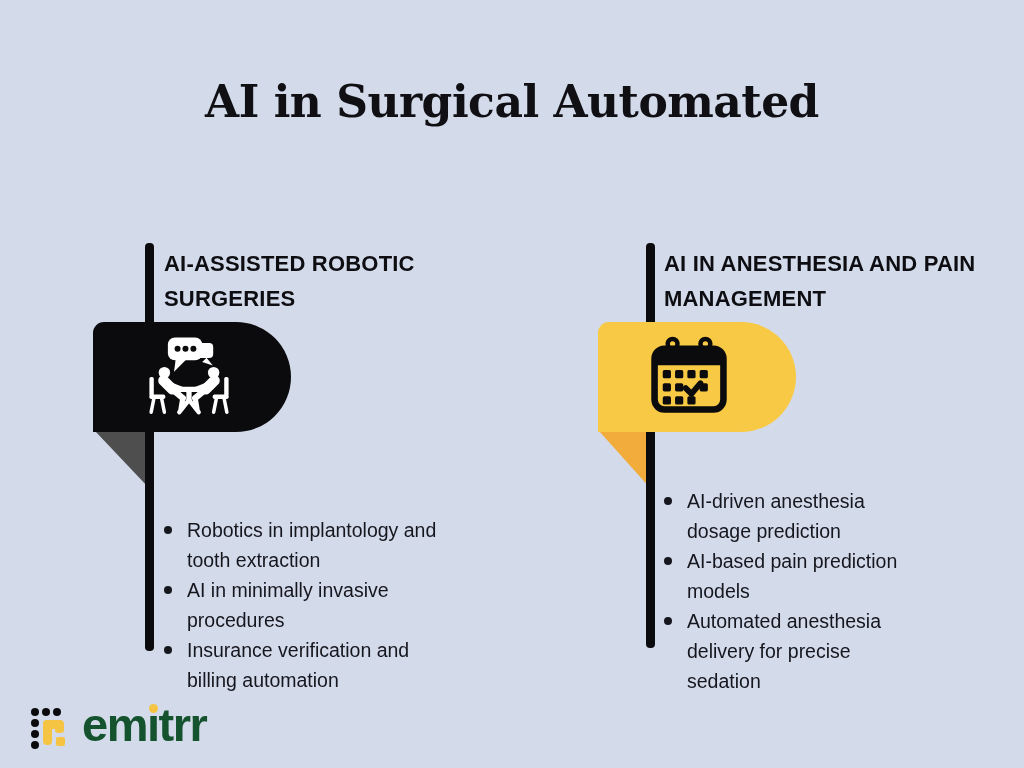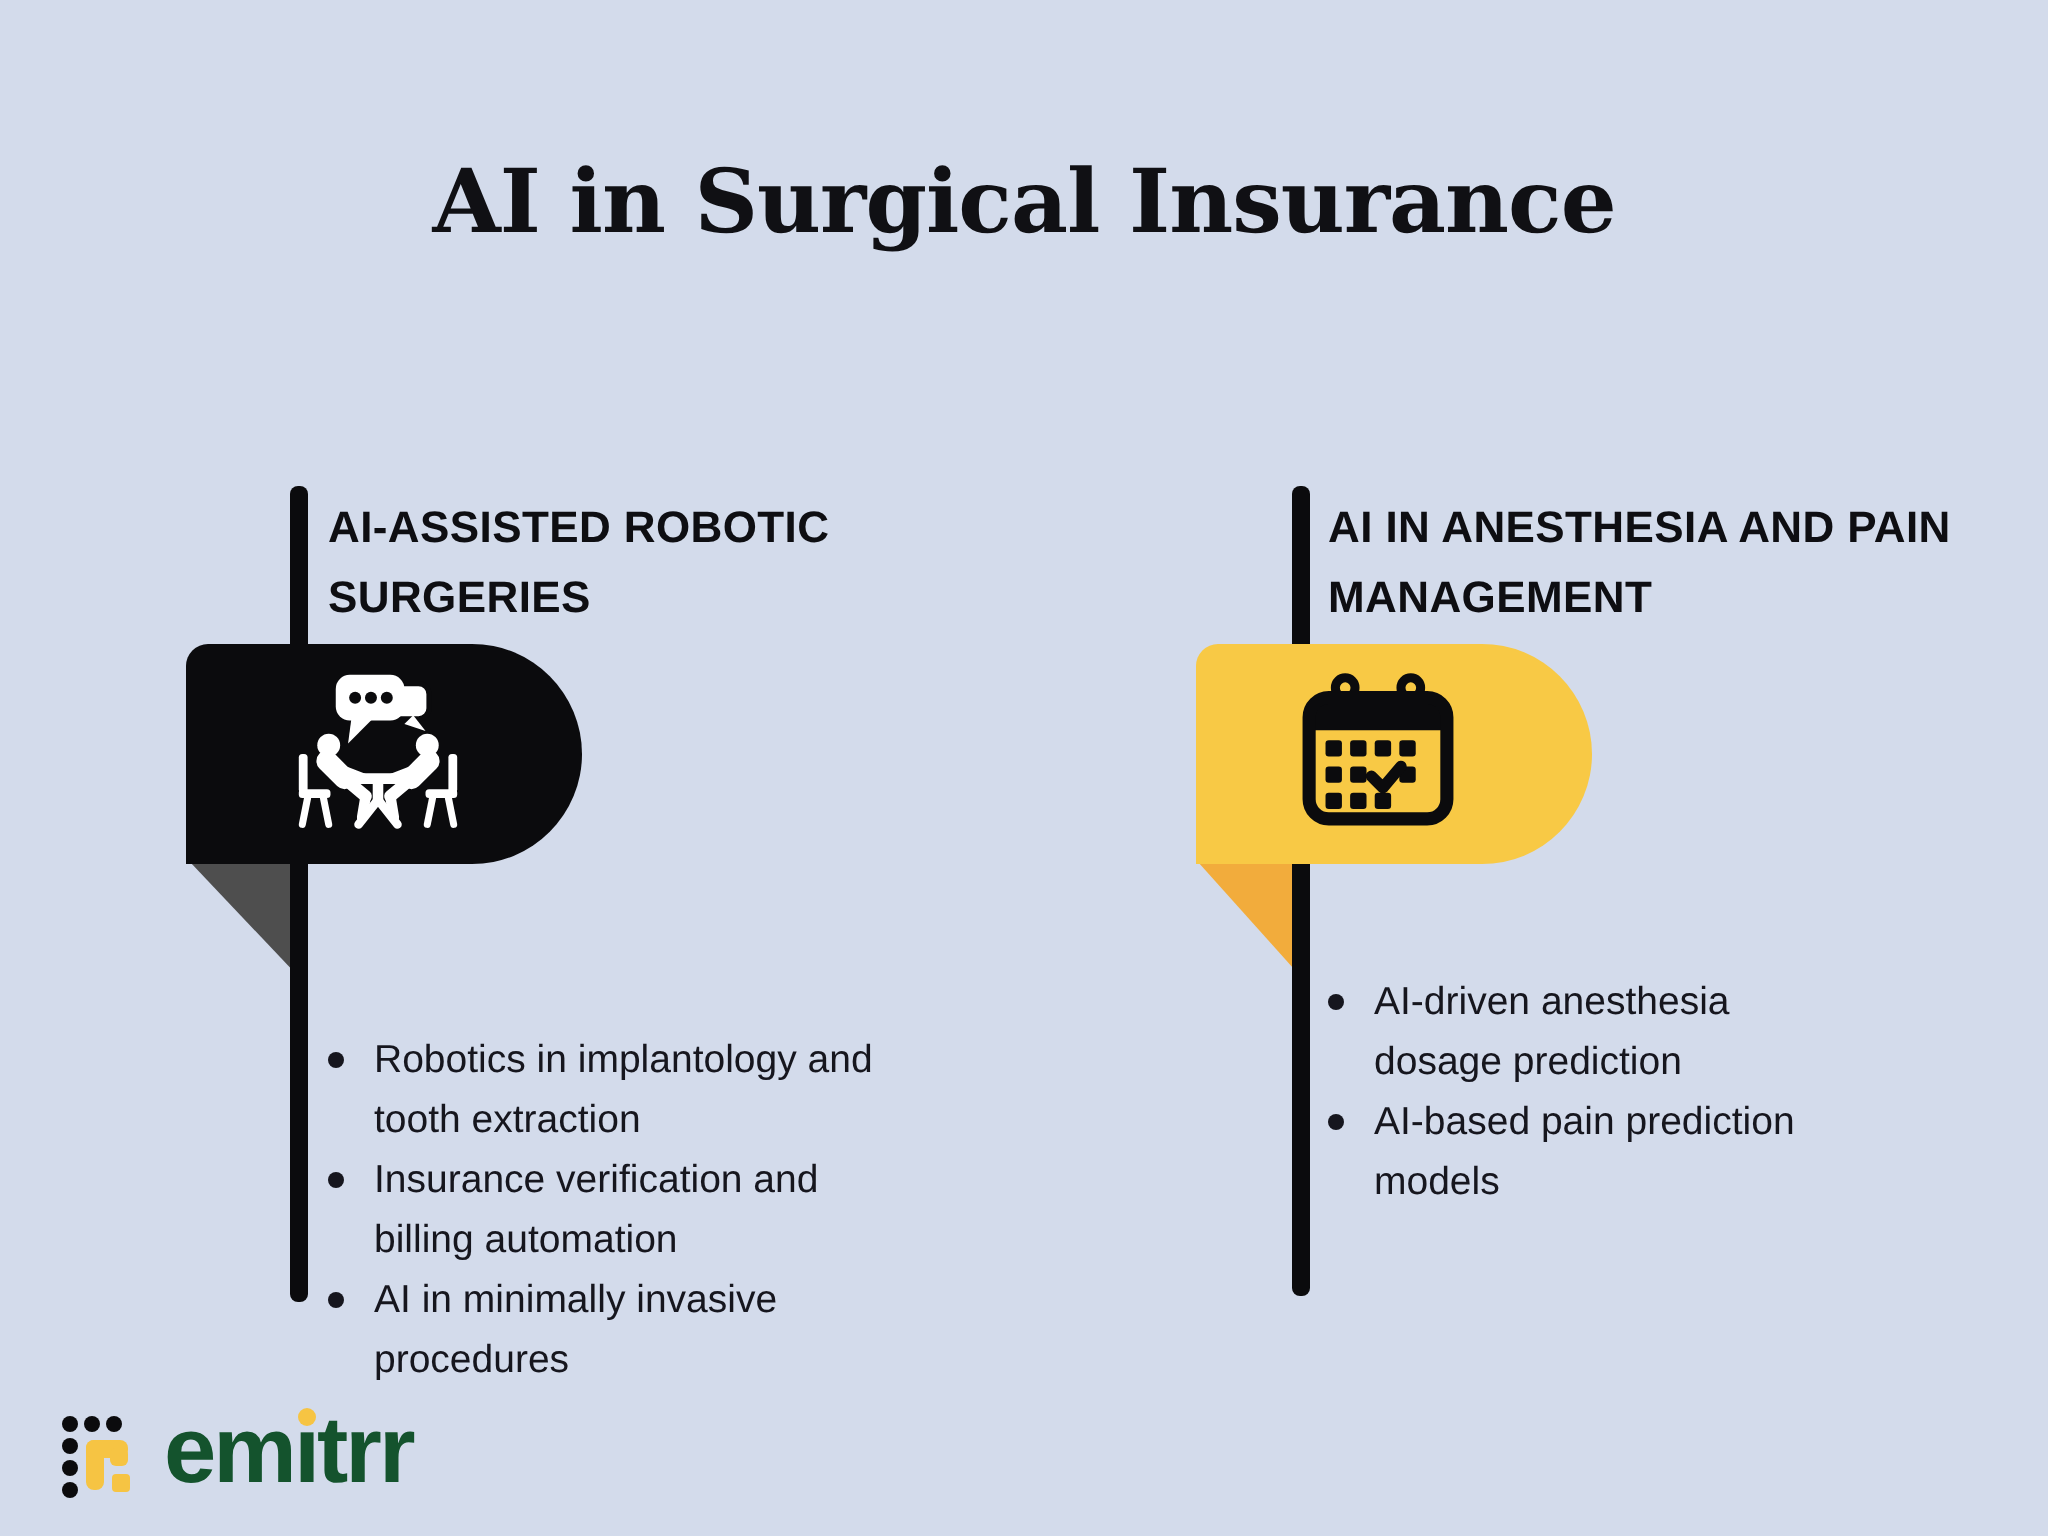--- a/index.html
+++ b/index.html
@@ -72,21 +72,21 @@
   .i-dot{
     position:absolute;left:2px;top:8px;
     width:9px;height:9px;border-radius:50%;background:#F6C443;
   }
 </style>
 </head>
 <body>
 
 <div class="canvas">
 
-  <h1 class="title">AI in Surgical Insurance</h1>
+  <h1 class="title">AI in Surgical Automated</h1>
 
   <div class="vline left"></div>
   <h2 class="col-heading left">AI-ASSISTED ROBOTIC SURGERIES</h2>
 
   <div class="badge black">
     <svg style="left:52px;top:11px;" width="88" height="88" viewBox="0 0 100 100">
       <g fill="#FFFFFF">
 
         <rect x="56" y="10" width="23" height="20" rx="6" stroke="#0B0B0D" stroke-width="3"></rect>
         <path d="M70 28 l7 9 l-12 -4 z"></path>
@@ -131,24 +131,24 @@
         <rect x="90" y="50" width="5" height="22" rx="2"></rect>
         <rect x="77" y="70" width="18" height="5" rx="2"></rect>
       </g>
     </svg>
   </div>
   <div class="tail grey"></div>
 
   <ul class="bullets left">
     <li><span class="dot"></span><span>Robotics in implantology and
 tooth extraction</span></li>
+    <li><span class="dot"></span><span>AI in minimally invasive
+procedures</span></li>
     <li><span class="dot"></span><span>Insurance verification and
 billing automation</span></li>
-    <li><span class="dot"></span><span>AI in minimally invasive
-procedures</span></li>
   </ul>
 
   <div class="vline right"></div>
   <h2 class="col-heading right">AI IN ANESTHESIA AND PAIN MANAGEMENT</h2>
 
   <div class="badge yellow">
     <svg style="left:50px;top:12px;" width="82" height="82" viewBox="0 0 100 100">
 
       <circle cx="30" cy="12" r="6" fill="none" stroke="#0B0B0D" stroke-width="5.5"></circle>
       <circle cx="70" cy="12" r="6" fill="none" stroke="#0B0B0D" stroke-width="5.5"></circle>
@@ -175,20 +175,23 @@
       <path d="M46 66 l7 7 l11 -13" fill="none" stroke="#0B0B0D" stroke-width="7" stroke-linecap="round" stroke-linejoin="round"></path>
     </svg>
   </div>
   <div class="tail orange"></div>
 
   <ul class="bullets right">
     <li><span class="dot"></span><span>AI-driven anesthesia
 dosage prediction</span></li>
     <li><span class="dot"></span><span>AI-based pain prediction
 models</span></li>
+    <li><span class="dot"></span><span>Automated anesthesia
+delivery for precise
+sedation</span></li>
   </ul>
 
   <div class="logo">
     <svg class="logo-icon" width="46" height="50" viewBox="0 0 46 50">
       <g fill="#0B0B0D">
         <circle cx="5" cy="6" r="4"></circle>
         <circle cx="16" cy="6" r="4"></circle>
         <circle cx="27" cy="6" r="4"></circle>
         <circle cx="5" cy="17" r="4"></circle>
         <circle cx="5" cy="28" r="4"></circle>

